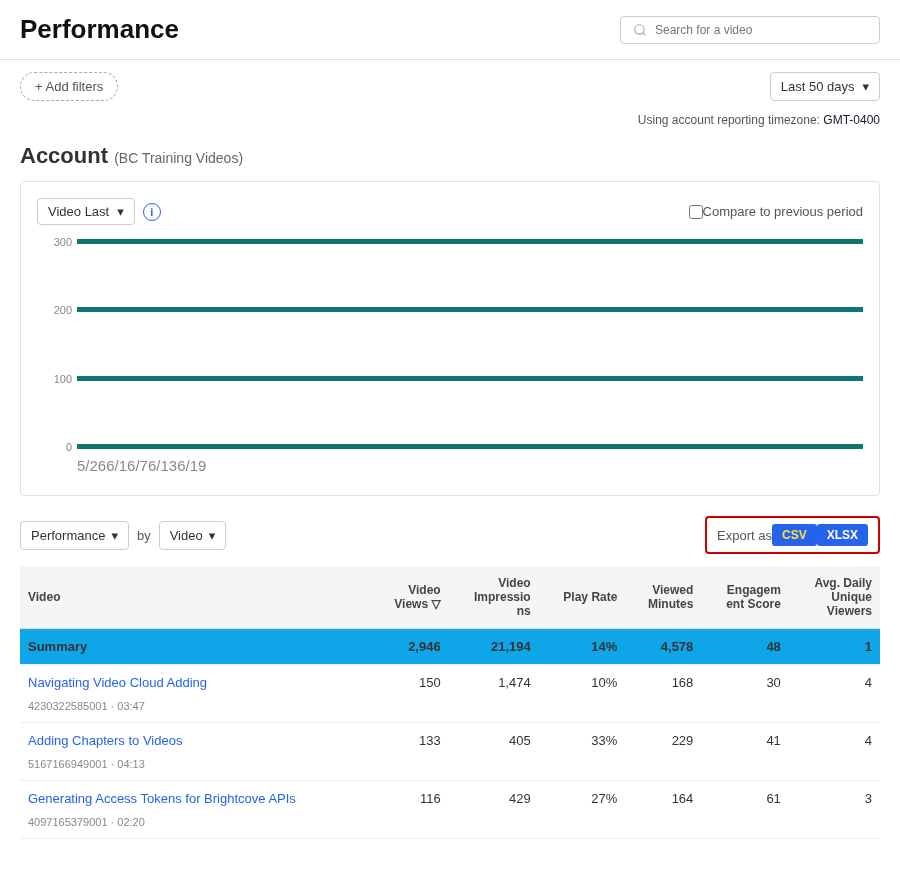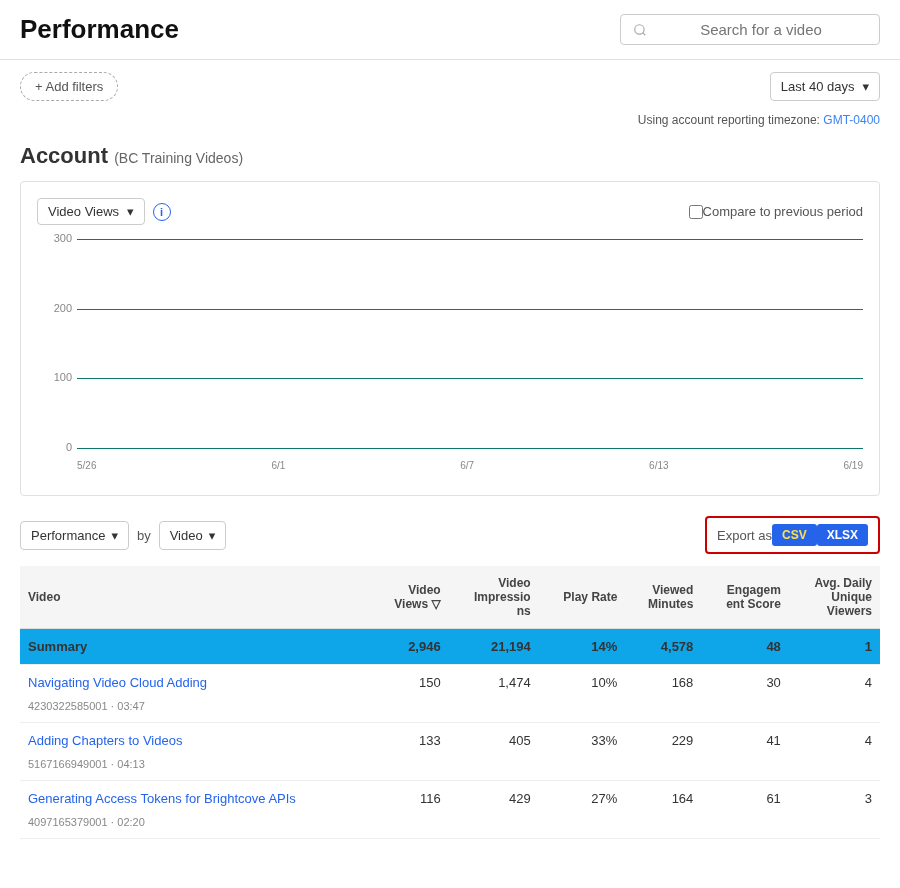--- a/index.html
+++ b/index.html
@@ -24,25 +24,24 @@
       border: 1px solid #ccc;
       border-radius: 4px;
       padding: 6px 12px;
       width: 260px;
       gap: 8px;
       color: #aaa;
     }
     .search-bar input {
       border: none;
       outline: none;
-      font-size: 15px;
+      font-size: 12px;
       color: #7f1d1d;
       width: 100%;
       background: transparent;
-      text-align: center;
     }
     .search-icon-svg { color: #aaa; flex-shrink: 0; }
 
     
     .filters-row {
       display: flex;
       align-items: center;
       justify-content: space-between;
       padding: 12px 20px;
     }
@@ -67,21 +66,21 @@
       background: #fff;
     }
 
     
     .timezone-row {
       text-align: right;
       padding: 0 20px 8px;
       font-size: 12px;
       color: #555;
     }
-    .timezone-link { color: #3b82f6; text-decoration: none; }
+    .timezone-link { color: #0f172a; text-decoration: none; }
 
     
     .account-heading {
       padding: 8px 20px 12px;
       font-size: 22px;
       font-weight: 700;
     }
     .account-subtitle { font-size: 14px; font-weight: 400; color: #666; }
 
     
@@ -126,21 +125,21 @@
       flex-direction: column;
     }
     .chart-grid {
       position: absolute;
       top: 0; left: 40px; right: 0; bottom: 30px;
       display: flex;
       flex-direction: column;
       justify-content: space-between;
     }
     .grid-line {
-      border-top: 1px solid #0f766e;
+      border-top: 5px solid #0f766e;
       position: relative;
     }
     .grid-label {
       position: absolute;
       left: -40px;
       top: -8px;
       font-size: 11px;
       color: #888;
       width: 35px;
       text-align: right;
@@ -162,22 +161,22 @@
     .bar {
       width: 100%;
       max-width: 18px;
       background: #1c3fa8;
       border-radius: 1px 1px 0 0;
     }
     .x-labels {
       position: absolute;
       bottom: 0; left: 40px; right: 0;
       display: flex;
-      justify-content: space-between;
-      font-size: 10px;
+      justify-content: flex-start;
+      font-size: 15px;
       color: #888;
       height: 28px;
       align-items: center;
     }
 
     
     .table-section { padding: 0 20px; }
     .table-controls {
       display: flex;
       align-items: center;
@@ -247,40 +246,40 @@
       <circle cx="11" cy="11" r="8"></circle>
         <line x1="21" y1="21" x2="16.65" y2="16.65"></line>
     </svg>
     <input type="text" placeholder="Search for a video" style="">
   </div>
 </div>
 
 <div class="filters-row">
   <button class="add-filters-btn">+ Add filters</button>
   <div class="date-select">
-    <span>Last 40 days</span>
+    <span>Last 50 days</span>
     <span>▾</span>
   </div>
 </div>
 
 <div class="timezone-row">
   <span>Using account reporting timezone:</span>
   <a class="timezone-link">GMT-0400</a>
 </div>
 
 <div class="account-heading">
   <span>Account</span>
   <span class="account-subtitle">(BC Training Videos)</span>
 </div>
 
 <div class="chart-container">
   <div class="chart-header">
     <div style="display:flex;align-items:center;gap:8px;">
       <div class="chart-metric-select">
-        <span>Video Views</span>
+        <span>Video Last</span>
         <span>▾</span>
       </div>
       <div class="info-icon">i</div>
     </div>
     <div class="compare-checkbox">
       <input type="checkbox" style="">
       <label>Compare to previous period</label>
     </div>
   </div>
 

